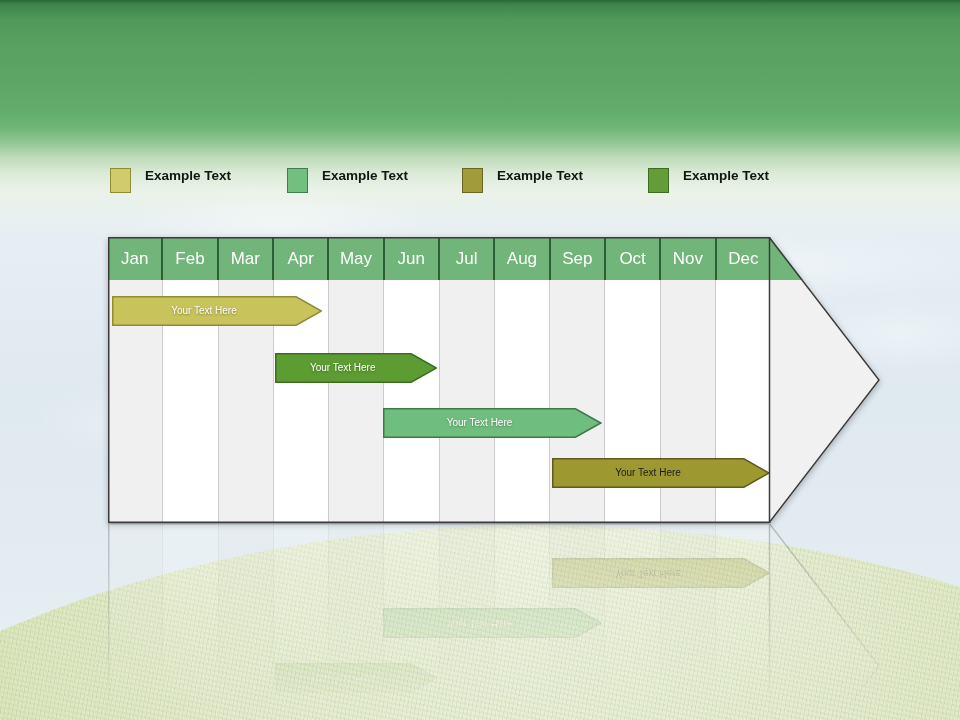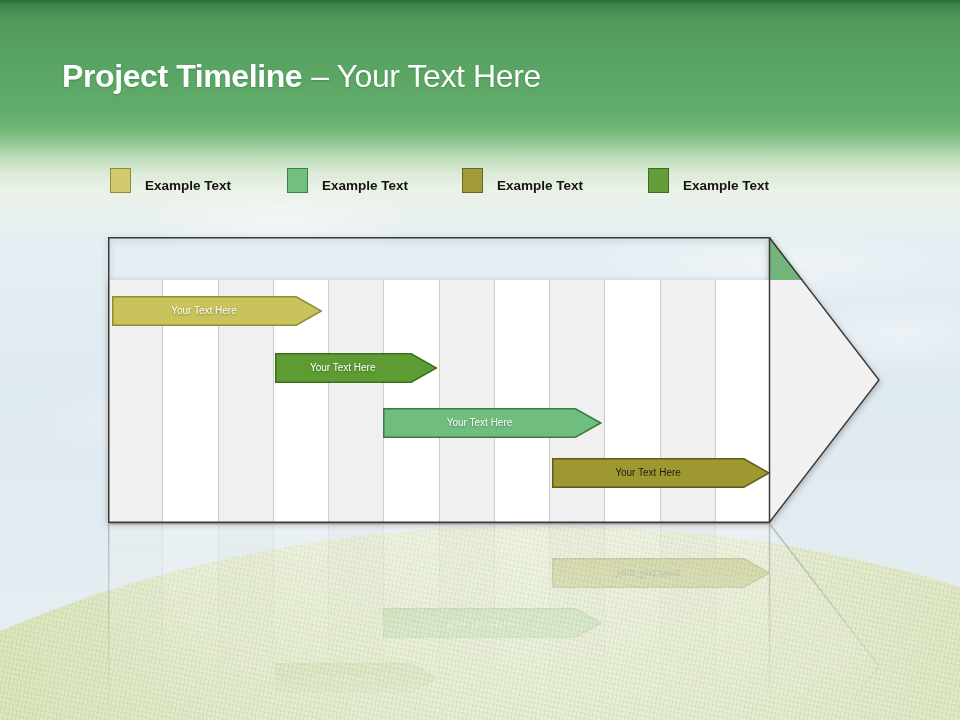--- a/index.html
+++ b/index.html
@@ -26,21 +26,21 @@
   .slide-title .t-rest{font-weight:400;margin-left:9px;}
   
   .cloud{position:absolute;border-radius:50%;filter:blur(7px);opacity:.55;
     background:radial-gradient(ellipse,rgba(255,255,255,.85) 0%,rgba(255,255,255,0) 70%);}
   .cloud.c1{left:120px;top:190px;width:320px;height:60px;}
   .cloud.c2{left:560px;top:230px;width:420px;height:70px;opacity:.45;}
   .cloud.c3{left:30px;top:380px;width:260px;height:80px;opacity:.4;}
   .cloud.c4{left:790px;top:300px;width:220px;height:70px;opacity:.45;}
   
   .legend{position:absolute;left:0;top:168px;width:100%;height:30px;}
-  .legend-item{position:absolute;top:0;display:flex;align-items:flex-end;}
+  .legend-item{position:absolute;top:0;display:flex;align-items:flex-start;}
   .legend-item:nth-child(1){left:110px;}
   .legend-item:nth-child(2){left:287px;}
   .legend-item:nth-child(3){left:462px;}
   .legend-item:nth-child(4){left:648px;}
   .legend-swatch{width:19px;height:23px;border:1.5px solid #555;display:inline-block;}
   .legend-label{margin-left:14px;font-size:13.5px;font-weight:700;color:#141414;white-space:nowrap;}
   
   .hill{
     position:absolute;left:-410px;top:525px;width:1900px;height:1200px;border-radius:50%;
     background:radial-gradient(ellipse at 50% 6%,
@@ -94,21 +94,20 @@
 </head>
 <body>
 
 <div class="slide">
   <div class="header-band"></div>
   <div class="cloud c1"></div>
   <div class="cloud c2"></div>
   <div class="cloud c3"></div>
   <div class="cloud c4"></div>
 
-  <h1 class="slide-title"><span class="t-bold">Project Timeline</span><span class="t-rest">– Your Text Here</span></h1>
 
   <div class="legend" id="legend">
       <div class="legend-item">
         <span class="legend-swatch" style="background: rgb(210, 203, 109); border-color: rgb(143, 140, 52);"></span>
         <span class="legend-label">Example Text</span>
       </div>
       <div class="legend-item">
         <span class="legend-swatch" style="background: rgb(114, 191, 128); border-color: rgb(63, 125, 76);"></span>
         <span class="legend-label">Example Text</span>
       </div>
@@ -118,20 +117,34 @@
       </div>
       <div class="legend-item">
         <span class="legend-swatch" style="background: rgb(100, 156, 56); border-color: rgb(61, 107, 34);"></span>
         <span class="legend-label">Example Text</span>
       </div>
     </div>
 
   <div class="hill"></div>
 
   <div class="gantt" id="chart">
+    <div class="month-header" id="month-header">
+        <div class="month-cell">Jan</div>
+        <div class="month-cell">Feb</div>
+        <div class="month-cell">Mar</div>
+        <div class="month-cell">Apr</div>
+        <div class="month-cell">May</div>
+        <div class="month-cell">Jun</div>
+        <div class="month-cell">Jul</div>
+        <div class="month-cell">Aug</div>
+        <div class="month-cell">Sep</div>
+        <div class="month-cell">Oct</div>
+        <div class="month-cell">Nov</div>
+        <div class="month-cell">Dec</div>
+      </div>
     <div class="chart-body" id="chart-body">
         <div class="month-column odd"></div>
         <div class="month-column"></div>
         <div class="month-column odd"></div>
         <div class="month-column"></div>
         <div class="month-column odd"></div>
         <div class="month-column"></div>
         <div class="month-column odd"></div>
         <div class="month-column"></div>
         <div class="month-column odd"></div>

